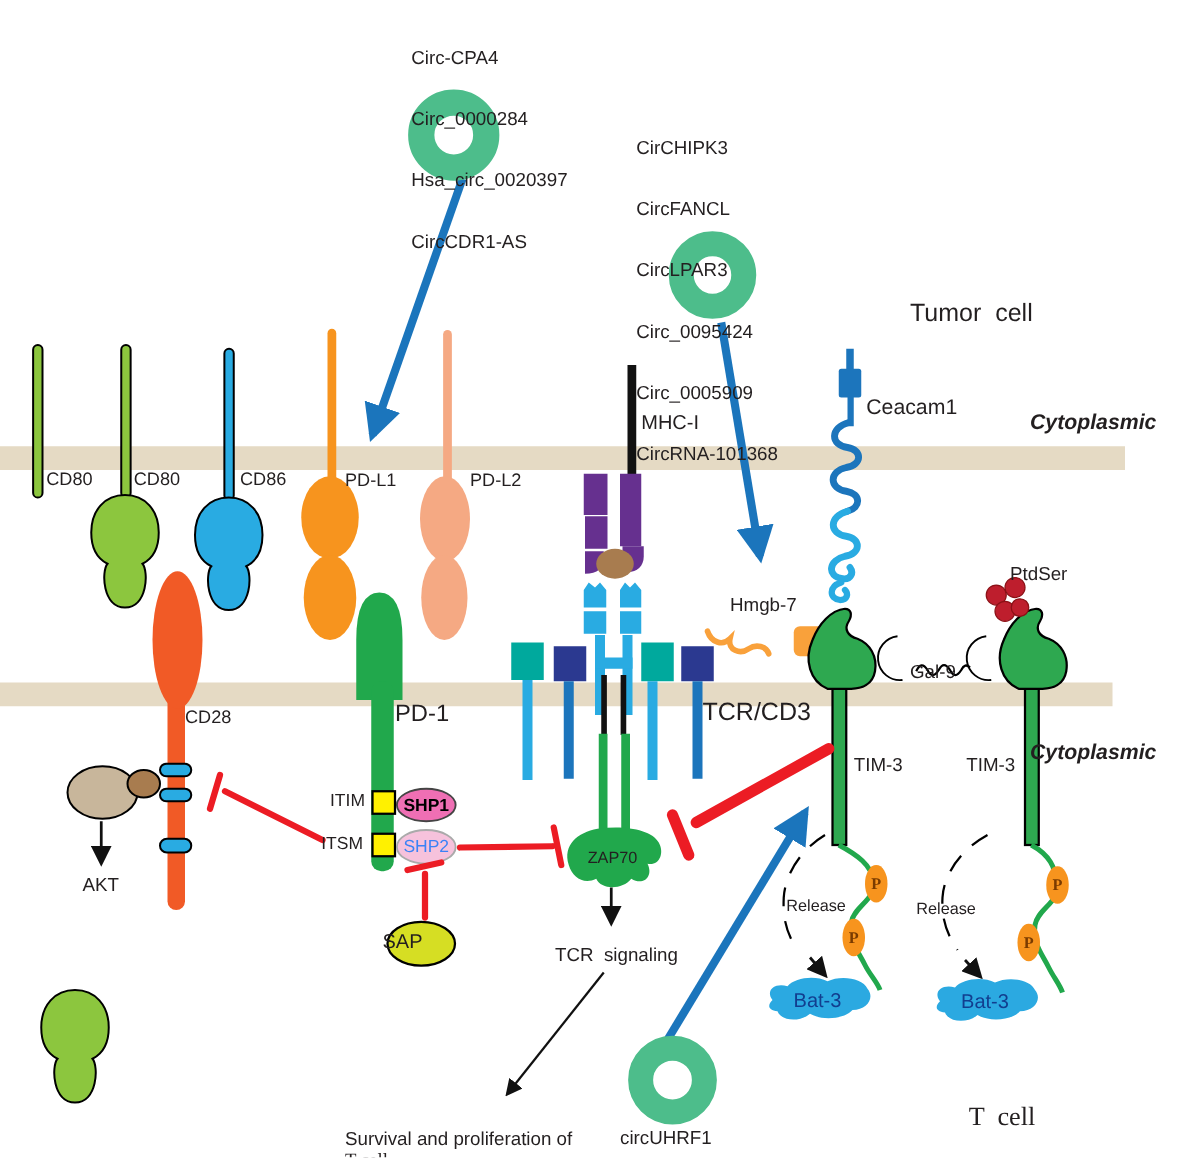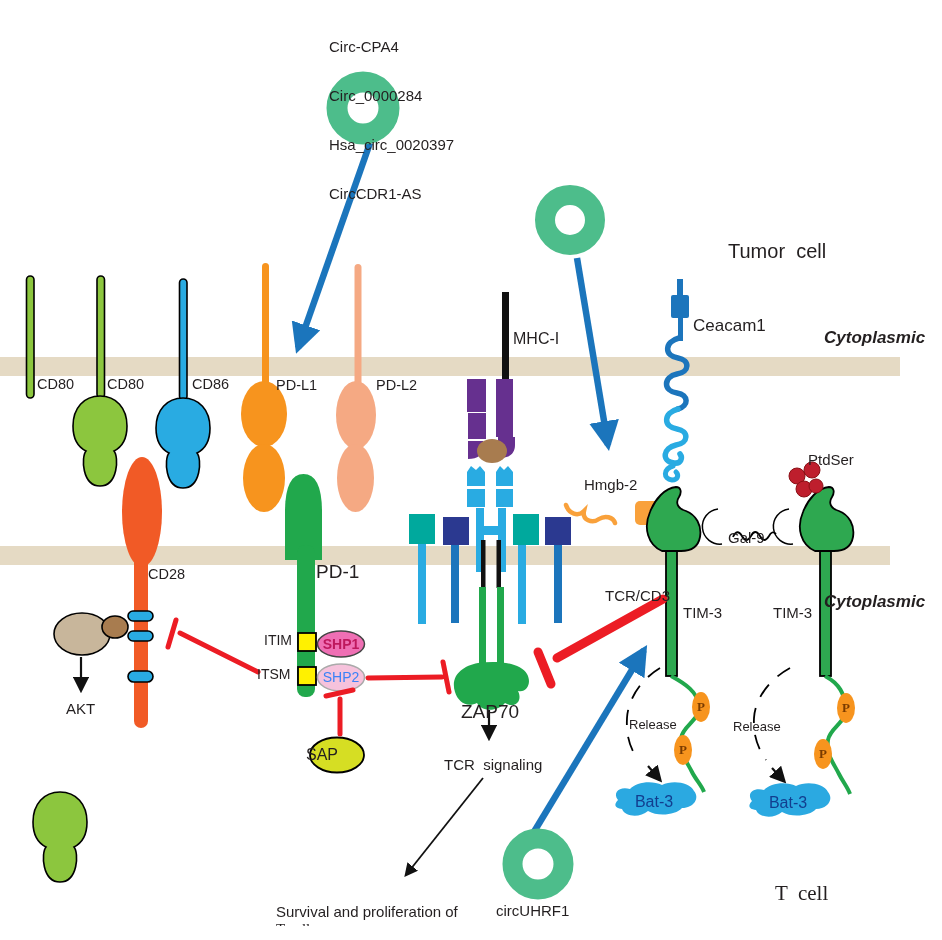--- a/index.html
+++ b/index.html
@@ -202,49 +202,57 @@
   <circle cx="570" cy="220" r="25" fill="none" stroke="#4DBD8B" stroke-width="20"></circle>
   <circle cx="538" cy="864" r="25.5" fill="none" stroke="#4DBD8B" stroke-width="20"></circle>
 </svg>
 
 <div class="lbl circlist" style="left:329px;top:5px;">
   <div>Circ-CPA4</div>
   <div>Circ_0000284</div>
   <div>Hsa_circ_0020397</div>
   <div>CircCDR1-AS</div>
 </div>
+<div class="lbl circlist" style="left:509px;top:77px;">
+  <div>CirCHIPK3</div>
+  <div>CircFANCL</div>
+  <div>CircLPAR3</div>
+  <div>Circ_0095424</div>
+  <div>Circ_0005909</div>
+  <div>CircRNA-101368</div>
+</div>
 
 <div class="lbl" style="left:728px;top:241px;font-size:20px;">Tumor  cell</div>
 <div class="lbl bi" style="left:824px;top:329px;font-size:17px;">Cytoplasmic</div>
 <div class="lbl" style="left:693px;top:317px;font-size:17px;">Ceacam1</div>
 <div class="lbl" style="left:513px;top:331px;font-size:16px;">MHC-I</div>
 
 <div class="lbl" style="left:37px;top:377px;font-size:14.5px;">CD80</div>
 <div class="lbl" style="left:107px;top:377px;font-size:14.5px;">CD80</div>
 <div class="lbl" style="left:192px;top:377px;font-size:14.5px;">CD86</div>
 <div class="lbl" style="left:276px;top:378px;font-size:14.5px;">PD-L1</div>
 <div class="lbl" style="left:376px;top:378px;font-size:14.5px;">PD-L2</div>
 
-<div class="lbl" style="left:584px;top:477px;font-size:15px;">Hmgb-2</div>
+<div class="lbl" style="left:584px;top:477px;font-size:15px;">Hmgb-7</div>
 <div class="lbl" style="left:728px;top:490px;font-size:15px;margin-top:40px;">Gal-9</div>
 <div class="lbl" style="left:777px;top:452px;font-size:15px;margin-left:31px;">PtdSer</div>
 
-<div class="lbl" style="left:562px;top:588px;font-size:15px;padding-left:43px;">TCR/CD3</div>
+<div class="lbl" style="left:562px;top:560px;font-size:20px;">TCR/CD3</div>
 <div class="lbl" style="left:683px;top:605px;font-size:15px;">TIM-3</div>
 <div class="lbl" style="left:773px;top:605px;font-size:15px;">TIM-3</div>
 <div class="lbl bi" style="left:824px;top:593px;font-size:17px;">Cytoplasmic</div>
 
 <div class="lbl" style="left:148px;top:567px;font-size:14.5px;">CD28</div>
 <div class="lbl" style="left:316px;top:562px;font-size:19px;">PD-1</div>
 <div class="lbl" style="left:264px;top:633px;font-size:14px;">ITIM</div>
 <div class="lbl" style="left:257px;top:667px;font-size:14px;">ITSM</div>
-<div class="lbl ctr" style="left:341px;top:644px;font-size:14px;font-weight:bold;color:#be185d;">SHP1</div>
+<div class="lbl ctr" style="left:341px;top:644px;font-size:14px;font-weight:bold;color:#000000;">SHP1</div>
 <div class="lbl ctr" style="left:341px;top:677px;font-size:14px;color:#3b82f6;">SHP2</div>
 <div class="lbl ctr" style="left:322px;top:755px;font-size:16px;">SAP</div>
-<div class="lbl ctr" style="left:490px;top:686px;font-size:19px;margin-top:26px;">ZAP70</div>
+<div class="lbl ctr" style="left:490px;top:686px;font-size:13px;">ZAP70</div>
 <div class="lbl" style="left:66px;top:701px;font-size:15px;">AKT</div>
 
 <div class="lbl" style="left:444px;top:757px;font-size:15px;">TCR  signaling</div>
 <div class="lbl" style="left:276px;top:904px;font-size:15px;">Survival and proliferation of</div>
 <div class="lbl serif" style="left:276px;top:922px;font-size:15px;">T cell</div>
 <div class="lbl" style="left:496px;top:903px;font-size:15px;">circUHRF1</div>
 
 <div class="lbl" style="left:629px;top:718px;font-size:13px;">Release</div>
 <div class="lbl" style="left:733px;top:720px;font-size:13px;">Release</div>
 

